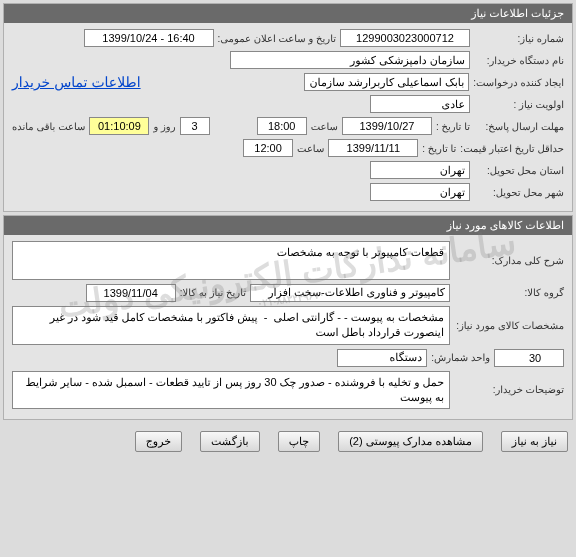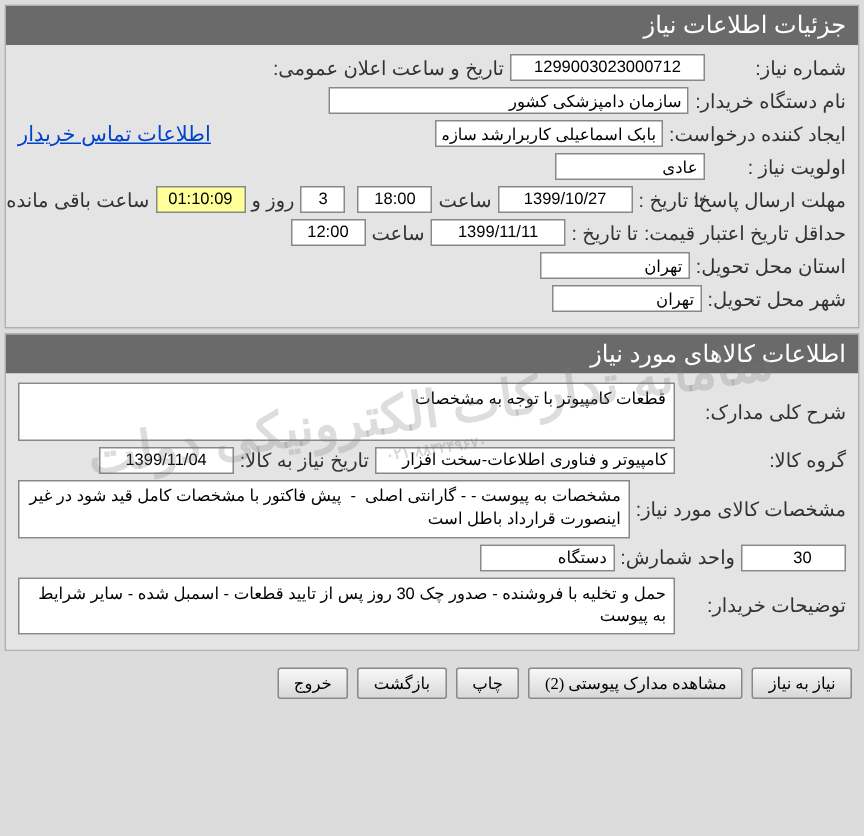--- a/index.html
+++ b/index.html
@@ -14,37 +14,37 @@
   }
   .panel {
     background: #e8e8e8;
     margin: 3px;
     border: 1px solid #b0b0b0;
   }
   .panel-header {
     background: #6a6a6a;
     color: #fff;
     padding: 3px 8px;
-    font-size: 16px;
+    font-size: 11px;
     font-weight: normal;
   }
   .panel-body {
     padding: 6px 8px;
     background: #e4e4e4;
   }
   .row {
     display: flex;
     align-items: center;
     margin-bottom: 4px;
     gap: 4px;
   }
   .label {
     color: #333;
     white-space: nowrap;
-    font-size: 13px;
+    font-size: 10px;
     min-width: 90px;
   }
   .label-sm { min-width: auto; }
   .input {
     background: #fff;
     border: 1px solid #888;
     padding: 2px 4px;
     font-family: inherit;
     font-size: 11px;
     height: 18px;
@@ -71,24 +71,25 @@
   .button-bar {
     display: flex;
     gap: 6px;
     justify-content: flex-start;
     padding: 8px;
   }
   .btn {
     background: linear-gradient(#f8f8f8,#d8d8d8);
     border: 1px solid #888;
     padding: 3px 10px;
-    font-family: Liberation Serif, serif;
+    font-family: Liberation Sans, sans-serif;
     font-size: 11px;
     cursor: pointer;
     border-radius: 2px;
+    margin-left: 12px;
   }
   .watermark {
     position: absolute;
     top: 50%;
     left: 50%;
     transform: translate(-50%, -50%) rotate(-8deg);
     font-size: 34px;
     color: rgba(120,120,120,0.25);
     pointer-events: none;
     white-space: nowrap;
@@ -112,20 +113,21 @@
 </div>
 
 <div class="panel">
   <div class="panel-header">جزئیات اطلاعات نیاز</div>
   <div class="panel-body">
 
     <div class="row">
       <span class="label">شماره نیاز:</span>
       <input class="input" style="width: 130px;" readonly="" value="1299003023000712">
       <span class="label label-sm">تاریخ و ساعت اعلان عمومی:</span>
+      <input class="input" style="width: 130px;" readonly="" value="1399/10/24 - 16:40">
     </div>
 
     <div class="row">
       <span class="label">نام دستگاه خریدار:</span>
       <input class="input input-wide" style="max-width: 240px;" readonly="" value="سازمان دامپزشکی کشور">
     </div>
 
     <div class="row">
       <span class="label">ایجاد کننده درخواست:</span>
       <input class="input input-wide" style="max-width: 300px;" readonly="" value="بابک اسماعیلی کاربرارشد سازمان دامپزشکی کشور">

